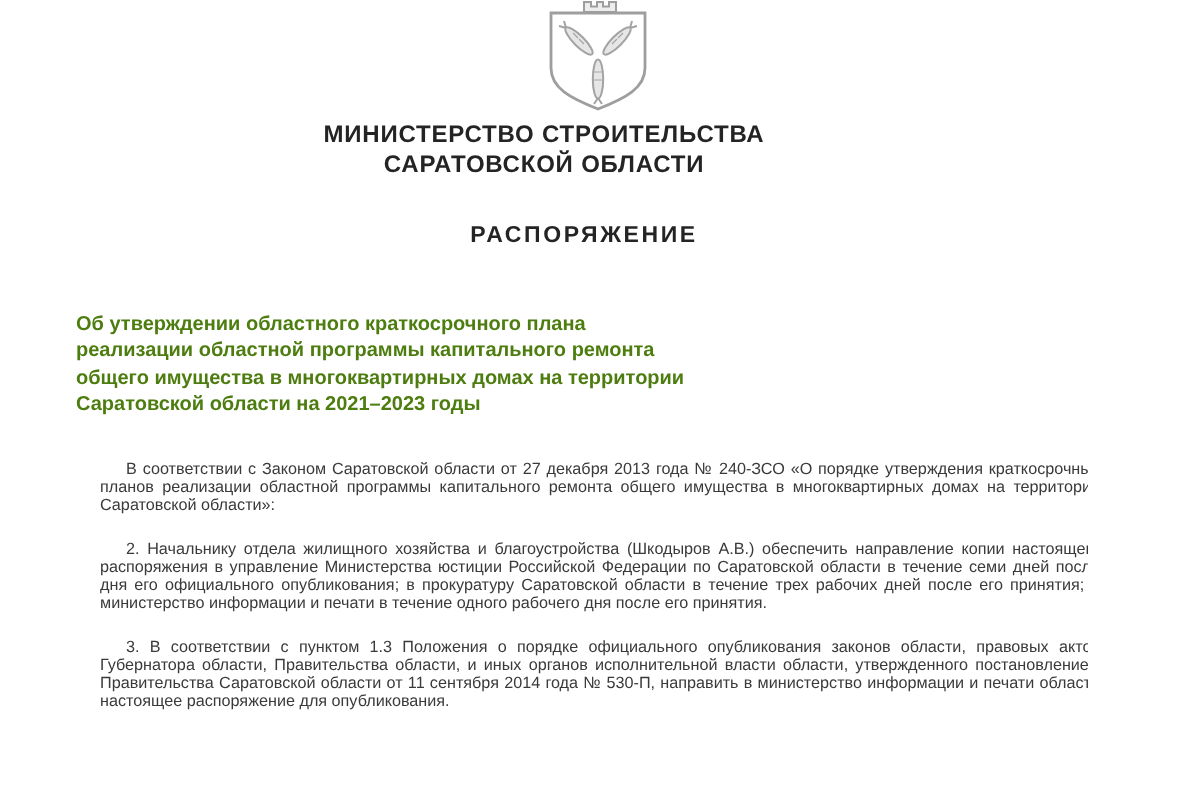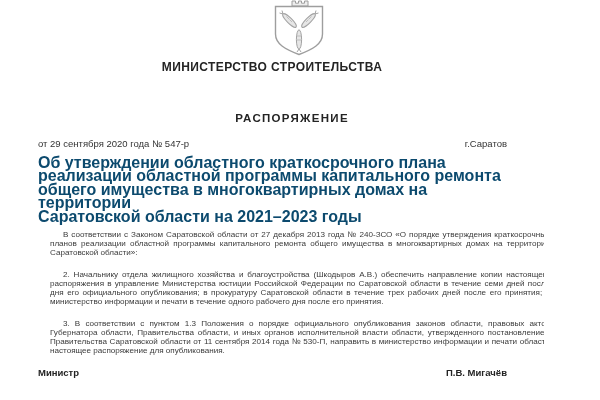--- a/index.html
+++ b/index.html
@@ -15,21 +15,21 @@
   .doctype {
     position:absolute; top:112px; left:0; right:0; text-align:center;
     font-weight:bold; font-size:11.5px; letter-spacing:1.3px; color:#242424;padding-left:40px;
   }
   .meta-row {
     position:absolute; top:138px; left:38px; right:37px;
     display:flex; justify-content:space-between; font-size:9.5px; color:#333333;
   }
   .title {
     position:absolute; top:156px; left:38px; width:470px;
-    font-weight:bold; font-size:16px; line-height:13.4px; white-space:pre-line; color:#0c4a6e;
+    font-weight:bold; font-size:10px; line-height:13.4px; white-space:pre-line; color:#4d7c0f;
   }
   .body-text {
     position:absolute; top:217px; left:36px; width:528px;
     font-size:8.1px; line-height:8.75px; text-align:justify; color:#3a3a3a;
   }
   .body-text p { margin:14px; text-indent:13px; }
   .signature-row {
     position:absolute; top:367px; left:38px; right:37px;
     display:flex; justify-content:space-between;
     font-weight:bold; font-size:9.5px; color:#242424;
@@ -60,38 +60,31 @@
 
     <g stroke="#a3a3a3" fill="#e6e6e6">
       <ellipse cx="29" cy="39.5" rx="2.6" ry="9.7" stroke-width="1"></ellipse>
       <path d="M29 49 l-2 3 M29 49 l2 3" fill="none" stroke-width="1"></path>
       <path d="M26.8 36 h4.4 M26.8 40 h4.4" fill="none" stroke-width="0.6"></path>
     </g>
   </svg>
 
   <div class="header">
     <div>МИНИСТЕРСТВО СТРОИТЕЛЬСТВА</div>
+    <div>САРАТОВСКОЙ ОБЛАСТИ</div>
   </div>
 
   <div class="doctype">РАСПОРЯЖЕНИЕ</div>
 
-  <div class="meta-row">
-    <span>от 29 сентября 2020 года № 547-р</span>
-    <span>г.Саратов</span>
-  </div>
 
   <div class="title">Об утверждении областного краткосрочного плана
 реализации областной программы капитального ремонта
 общего имущества в многоквартирных домах на территории
 Саратовской области на 2021–2023 годы</div>
 
   <div class="body-text">
     <p>В соответствии с Законом Саратовской области от 27 декабря 2013 года № 240-ЗСО «О порядке утверждения краткосрочных планов реализации областной программы капитального ремонта общего имущества в многоквартирных домах на территории Саратовской области»:</p>
     <p>2. Начальнику отдела жилищного хозяйства и благоустройства (Шкодыров А.В.) обеспечить направление копии настоящего распоряжения в управление Министерства юстиции Российской Федерации по Саратовской области в течение семи дней после дня его официального опубликования; в прокуратуру Саратовской области в течение трех рабочих дней после его принятия; в министерство информации и печати в течение одного рабочего дня после его принятия.</p>
     <p>3. В соответствии с пунктом 1.3 Положения о порядке официального опубликования законов области, правовых актов Губернатора области, Правительства области, и иных органов исполнительной власти области, утвержденного постановлением Правительства Саратовской области от 11 сентября 2014 года № 530-П, направить в министерство информации и печати области настоящее распоряжение для опубликования.</p>
   </div>
 
-  <div class="signature-row">
-    <span>Министр</span>
-    <span>П.В. Мигачёв</span>
-  </div>
 
 </div>
 
 </body></html>

